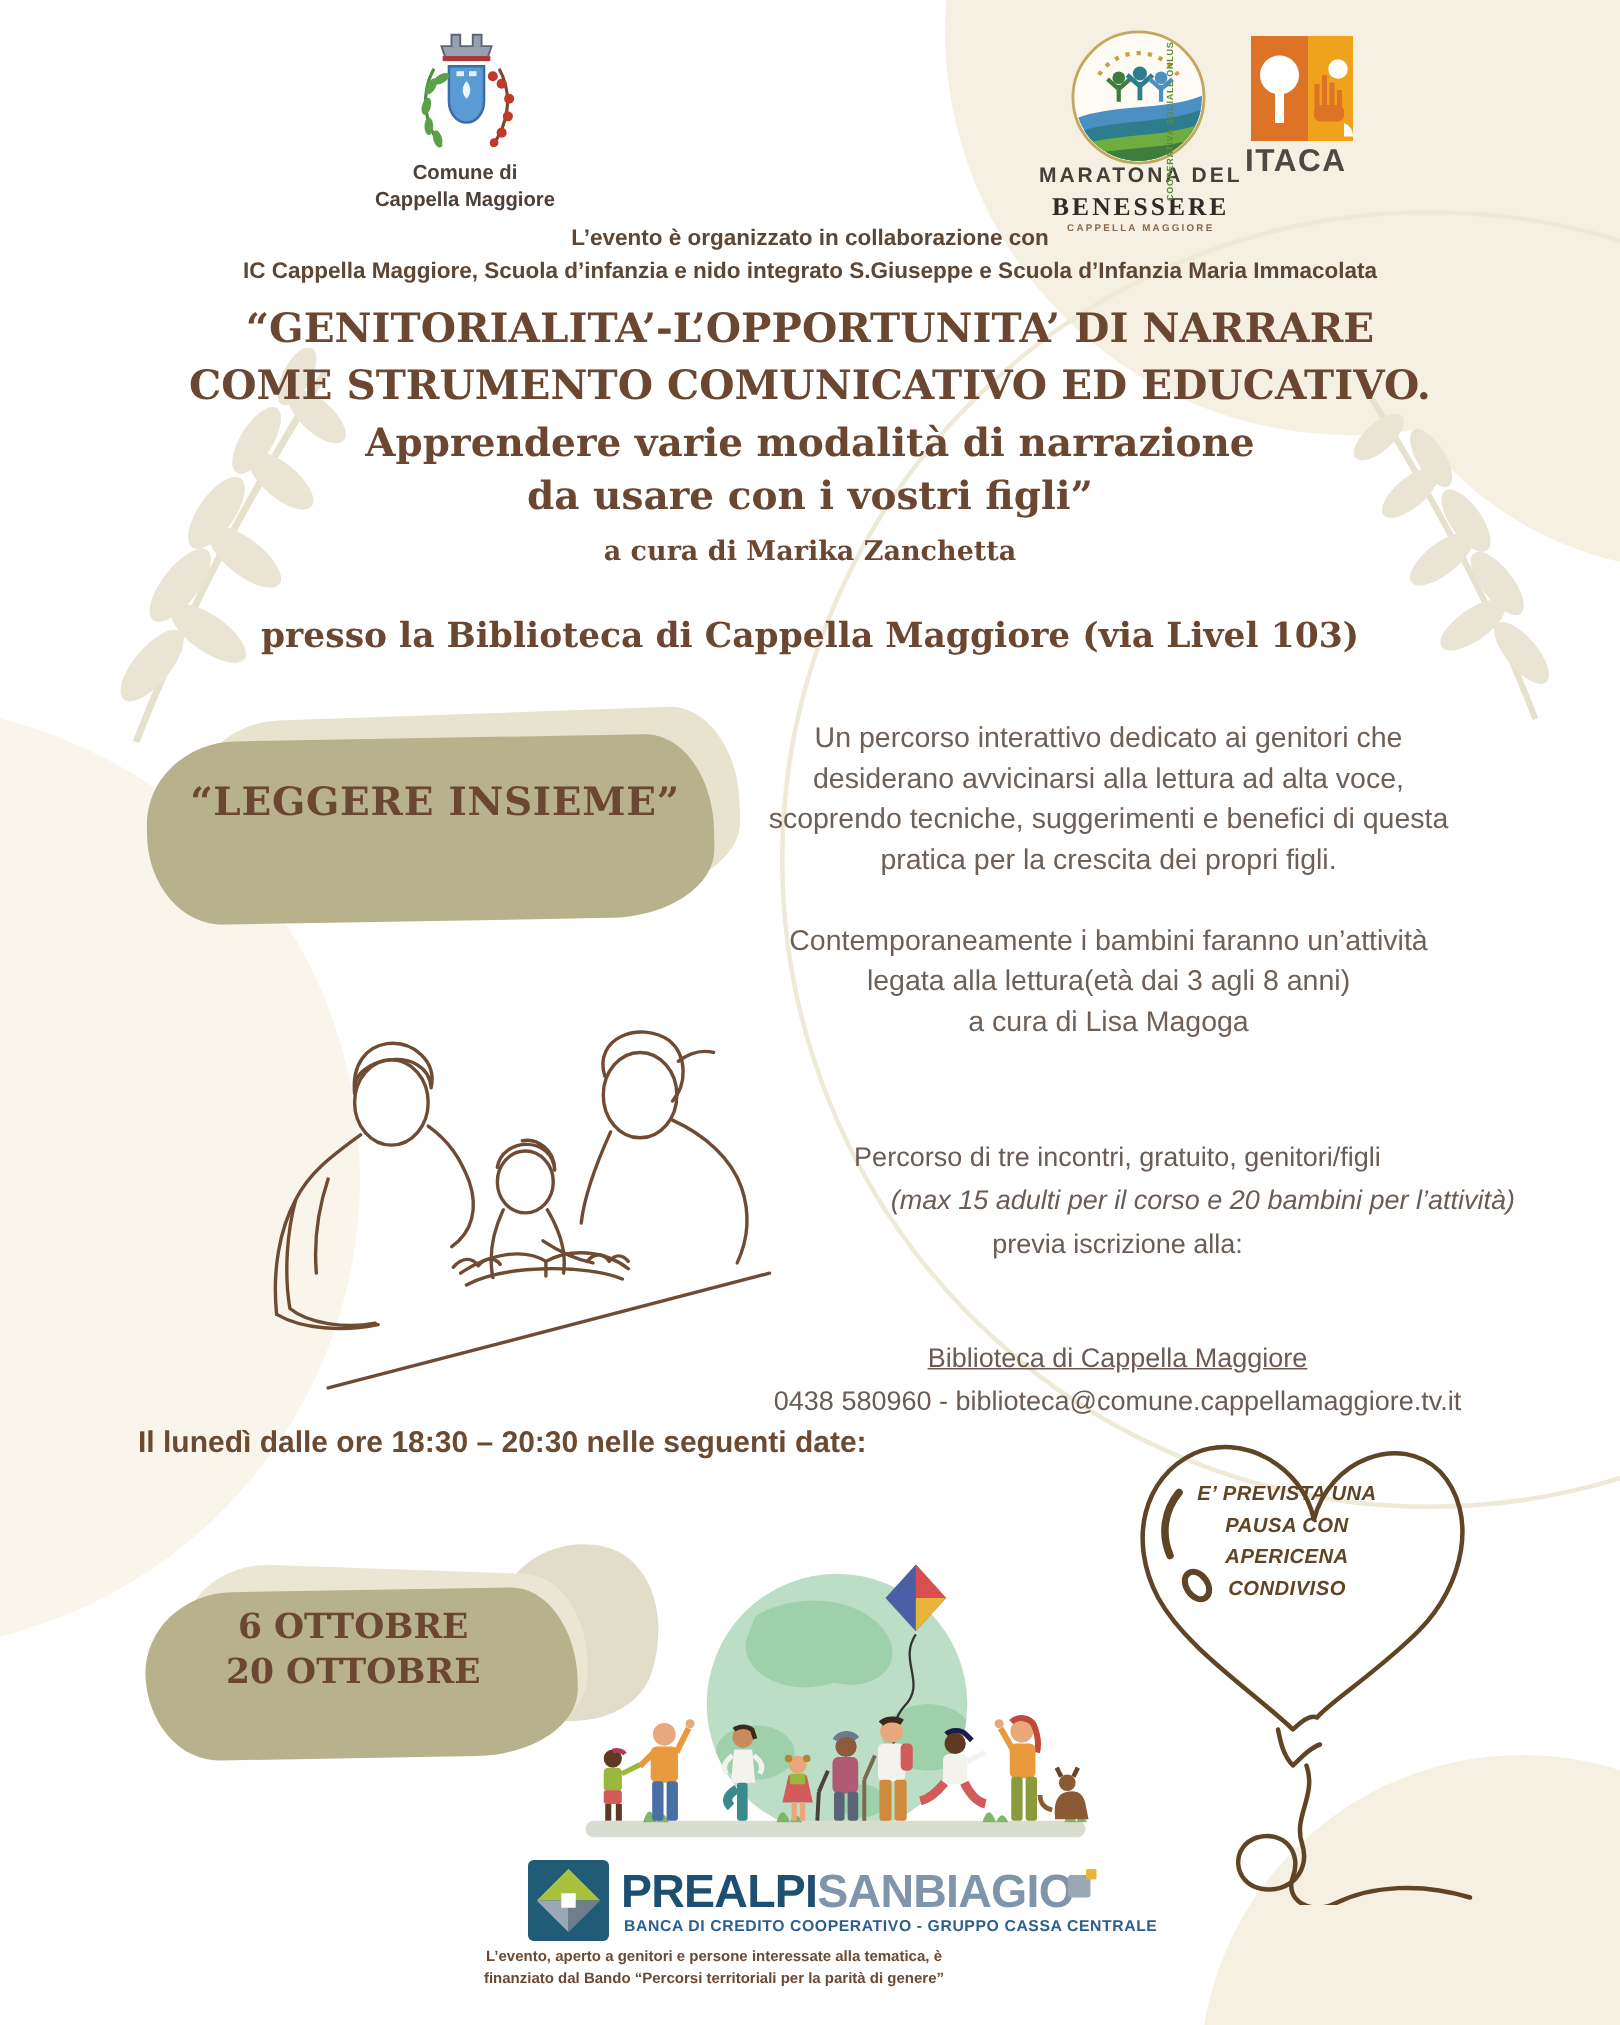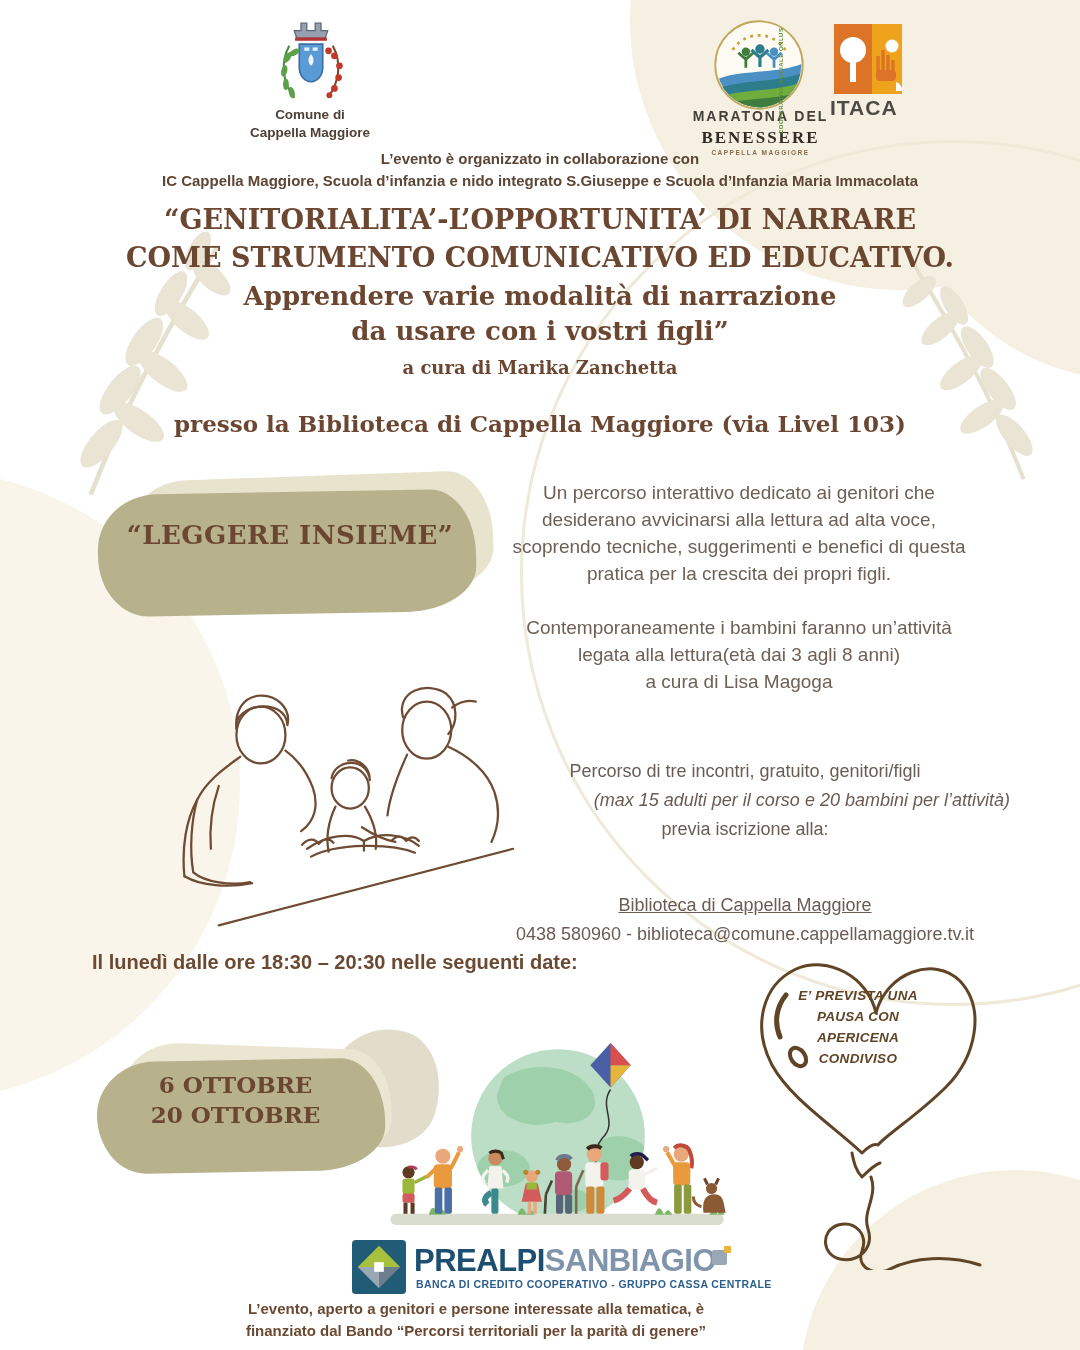--- a/index.html
+++ b/index.html
@@ -61,21 +61,21 @@
     font-size:13.5px;font-weight:bold;font-style:italic;color:#5f4426;line-height:1.55;letter-spacing:.3px;}
   
   .sponsor-name{position:absolute;left:414px;top:1243px;white-space:nowrap;
     font-size:31px;font-weight:bold;letter-spacing:-0.5px;}
   .sponsor-name .n1{color:#1d4f70;}
   .sponsor-name .n2{color:#8095ab;}
   .sponsor-tag{position:absolute;left:416px;top:1278px;font-size:10.5px;font-weight:bold;
     color:#2d5f8e;letter-spacing:.4px;white-space:nowrap;}
   
   .footer{position:absolute;left:0;top:1298px;width:952px;text-align:center;
-    font-size:15px;font-weight:bold;color:#6b4a33;line-height:1.45;}
+    font-size:10px;font-weight:bold;color:#6b4a33;line-height:1.45;}
 </style>
 </head>
 <body>
 
 <div class="poster">
 
   <div class="bg-c" style="left:630px;top:-250px;width:540px;height:540px;"></div>
   <div class="bg-c" style="left:900px;top:-80px;width:460px;height:460px;"></div>
   <div class="bg-ring" style="left:520px;top:140px;width:860px;height:860px;"></div>
   <div class="bg-c" style="left:-390px;top:470px;width:630px;height:630px;background:#f9f5ea;"></div>

